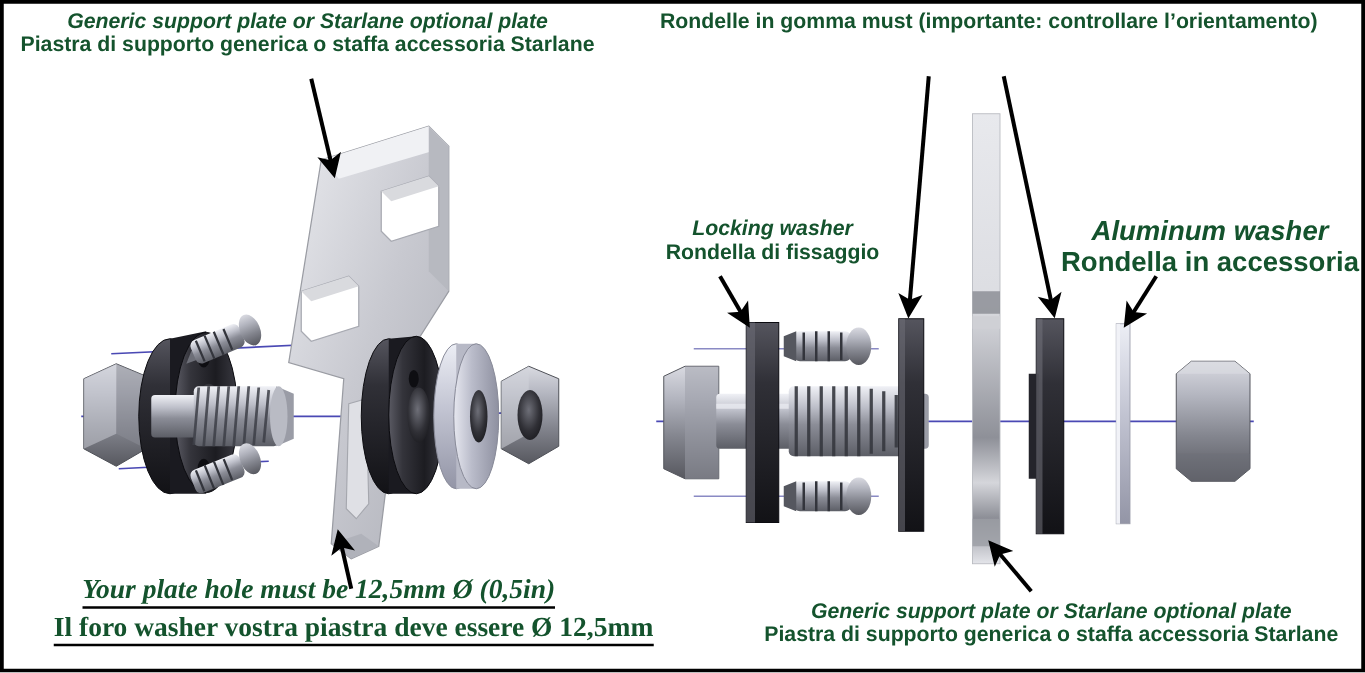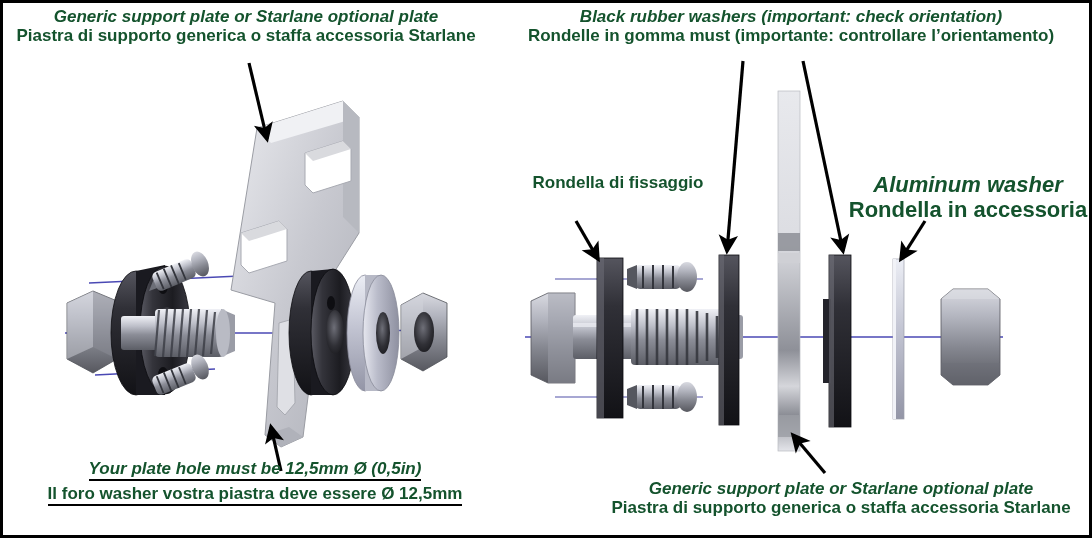--- a/index.html
+++ b/index.html
@@ -283,34 +283,34 @@
     <path d="M922 218 L898 256" stroke="#000" stroke-width="3.2" fill="none" marker-end="url(#ah)"></path>
     <path d="M822 470 L790 432" stroke="#000" stroke-width="3.2" fill="none" marker-end="url(#ah)"></path>
   </svg>
 
   <div class="cap" style="left:8px;top:4px;width:470px;font-size:17px;">
     <div class="en">Generic support plate or Starlane optional plate</div>
     <div class="it">Piastra di supporto generica o staffa accessoria Starlane</div>
   </div>
 
   <div class="cap" style="left:498px;top:4px;width:580px;font-size:17px;">
-    <div class="en">Black rubber washers (important: check orientation)</div>
     <div class="it">Rondelle in gomma must (importante: controllare l’orientamento)</div>
   </div>
 
   <div class="cap" style="left:500px;top:170px;width:230px;font-size:17px;">
+    <div class="en">Locking washer</div>
     <div class="it">Rondella di fissaggio</div>
   </div>
 
   <div class="cap" style="left:845px;top:170px;width:240px;font-size:22px;">
     <div class="en">Aluminum washer</div>
     <div class="it">Rondella in accessoria</div>
   </div>
 
-  <div class="cap u" style="left:40px;top:456px;width:424px;font-size:17px;">
+  <div class="cap u" style="left:40px;top:456px;width:424px;font-size:22px;font-family:Liberation Serif, serif;">
     <div><span class="en">Your plate hole must be 12,5mm Ø (0,5in)</span></div>
     <div><span class="it">Il foro washer vostra piastra deve essere Ø 12,5mm</span></div>
   </div>
 
   <div class="cap" style="left:588px;top:476px;width:500px;font-size:17px;">
     <div class="en">Generic support plate or Starlane optional plate</div>
     <div class="it">Piastra di supporto generica o staffa accessoria Starlane</div>
   </div>
 
 </div>

